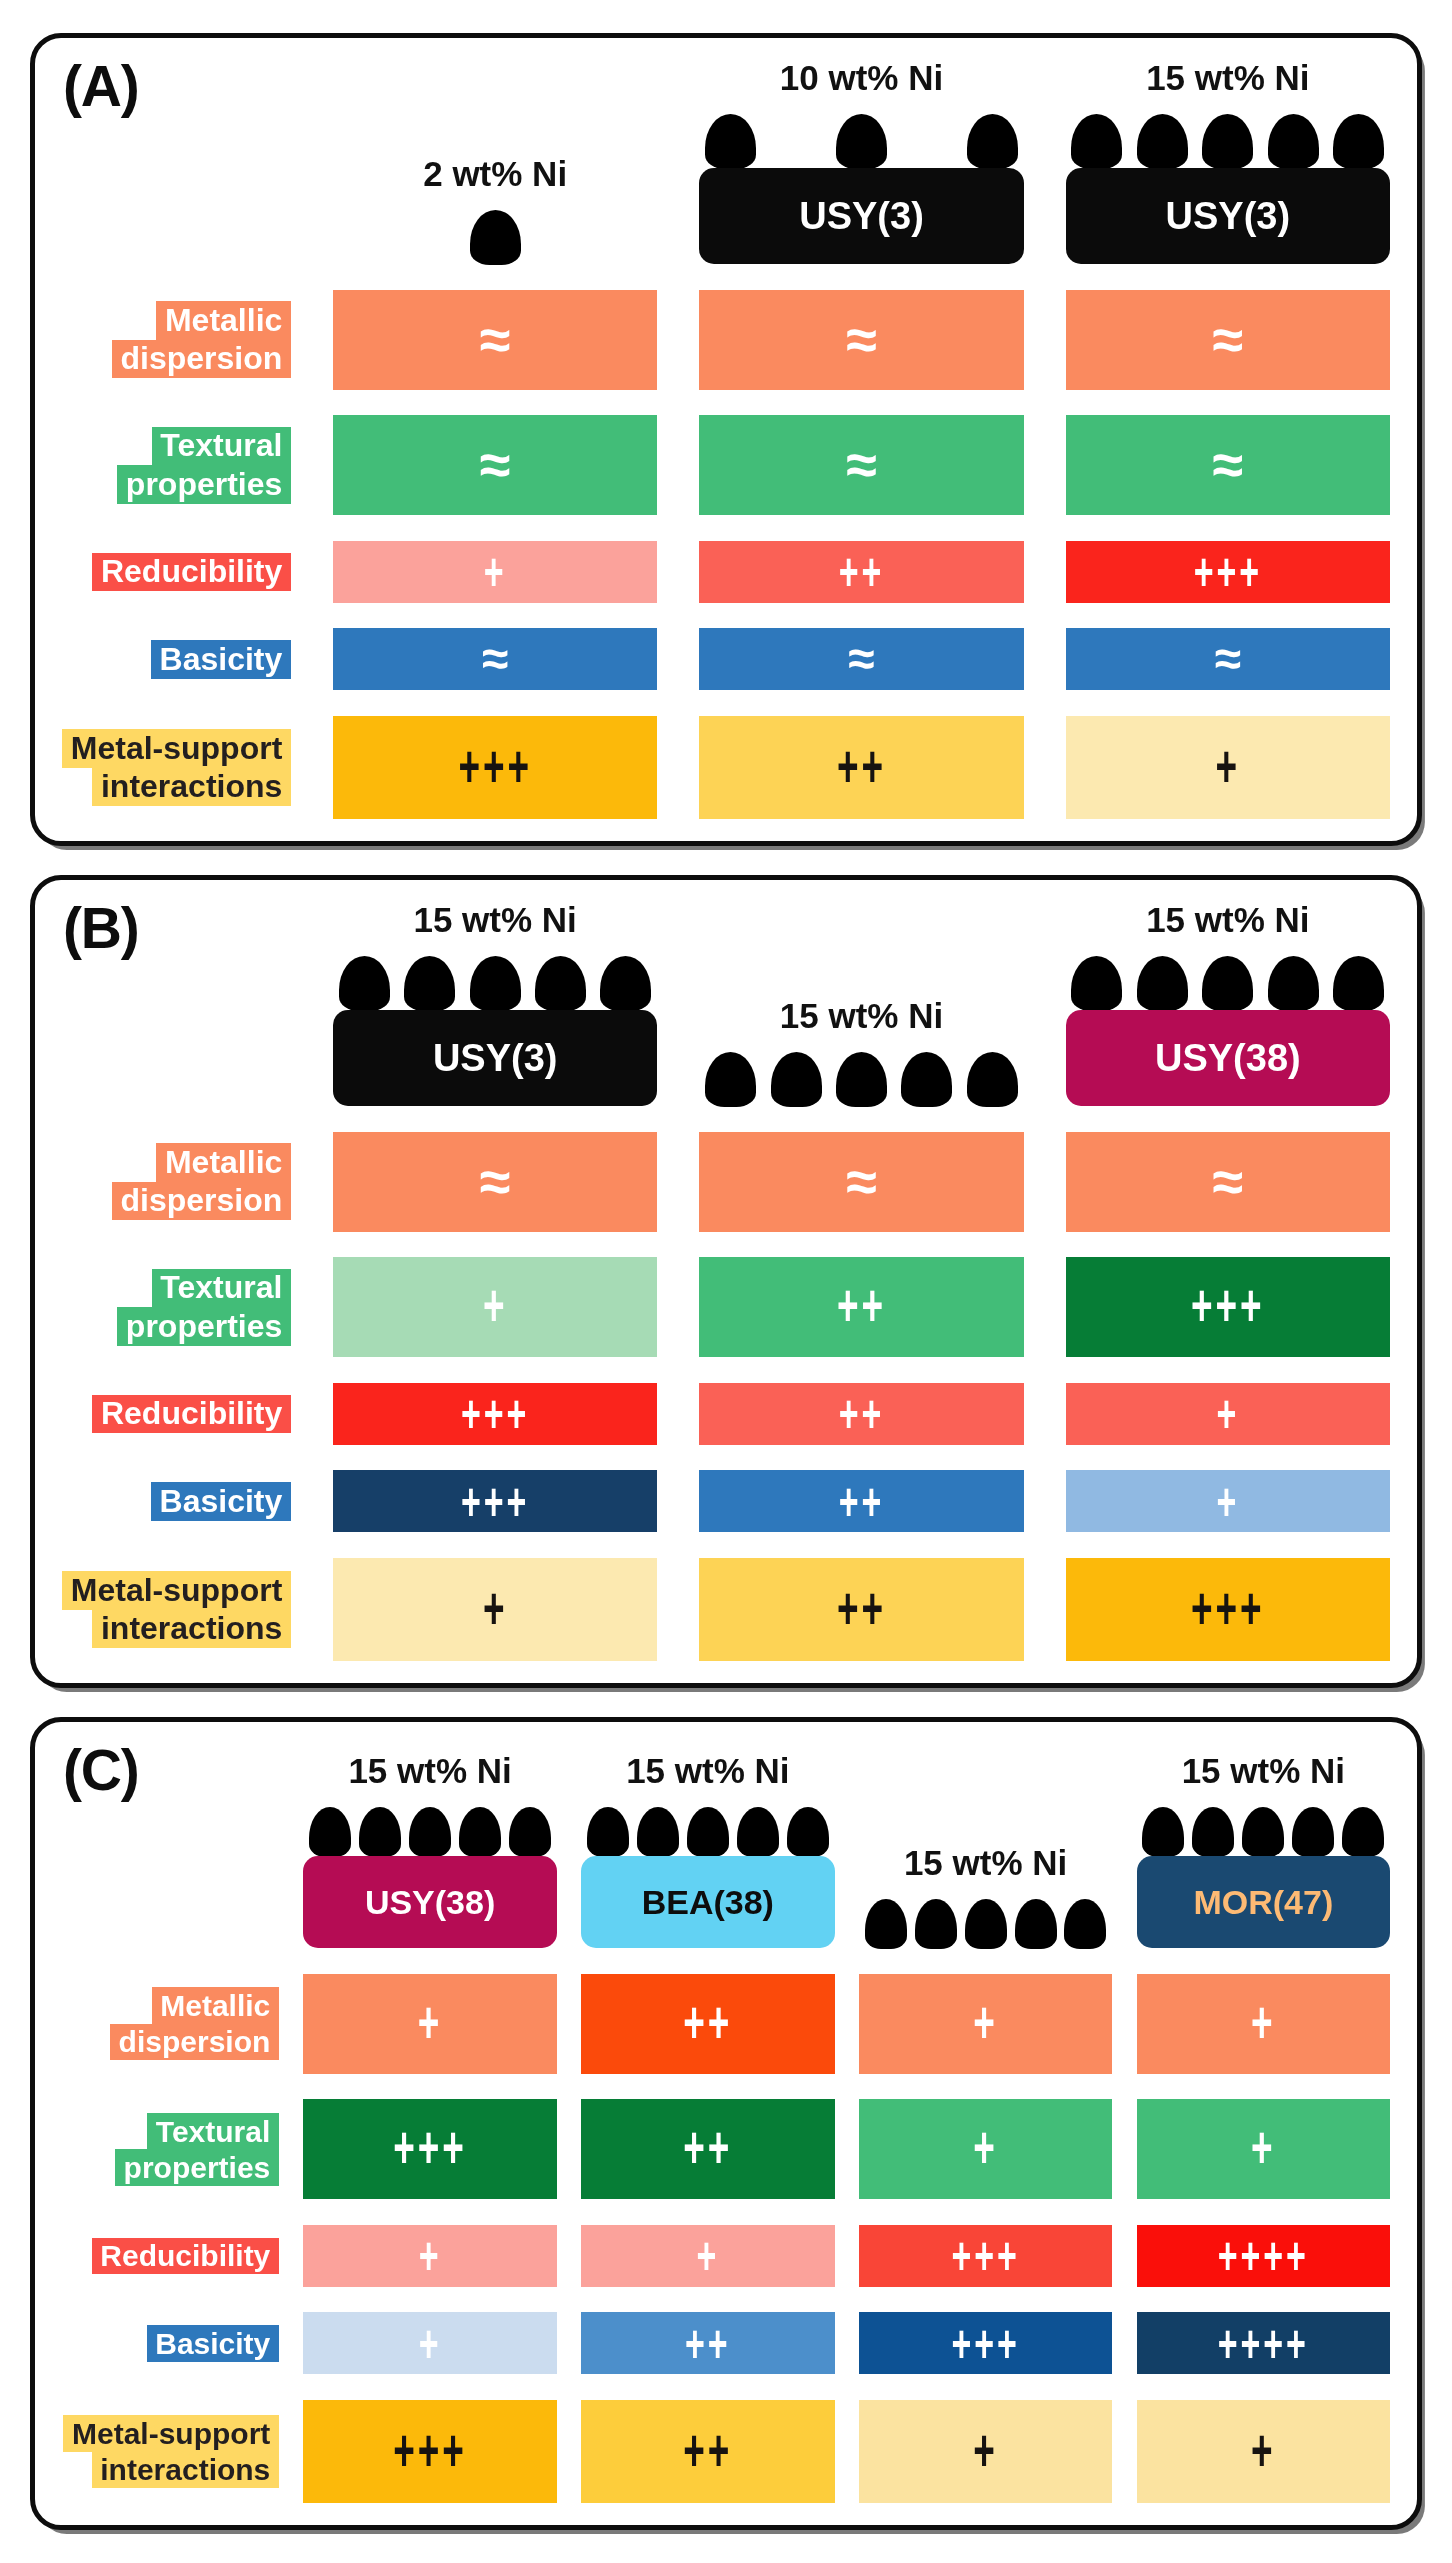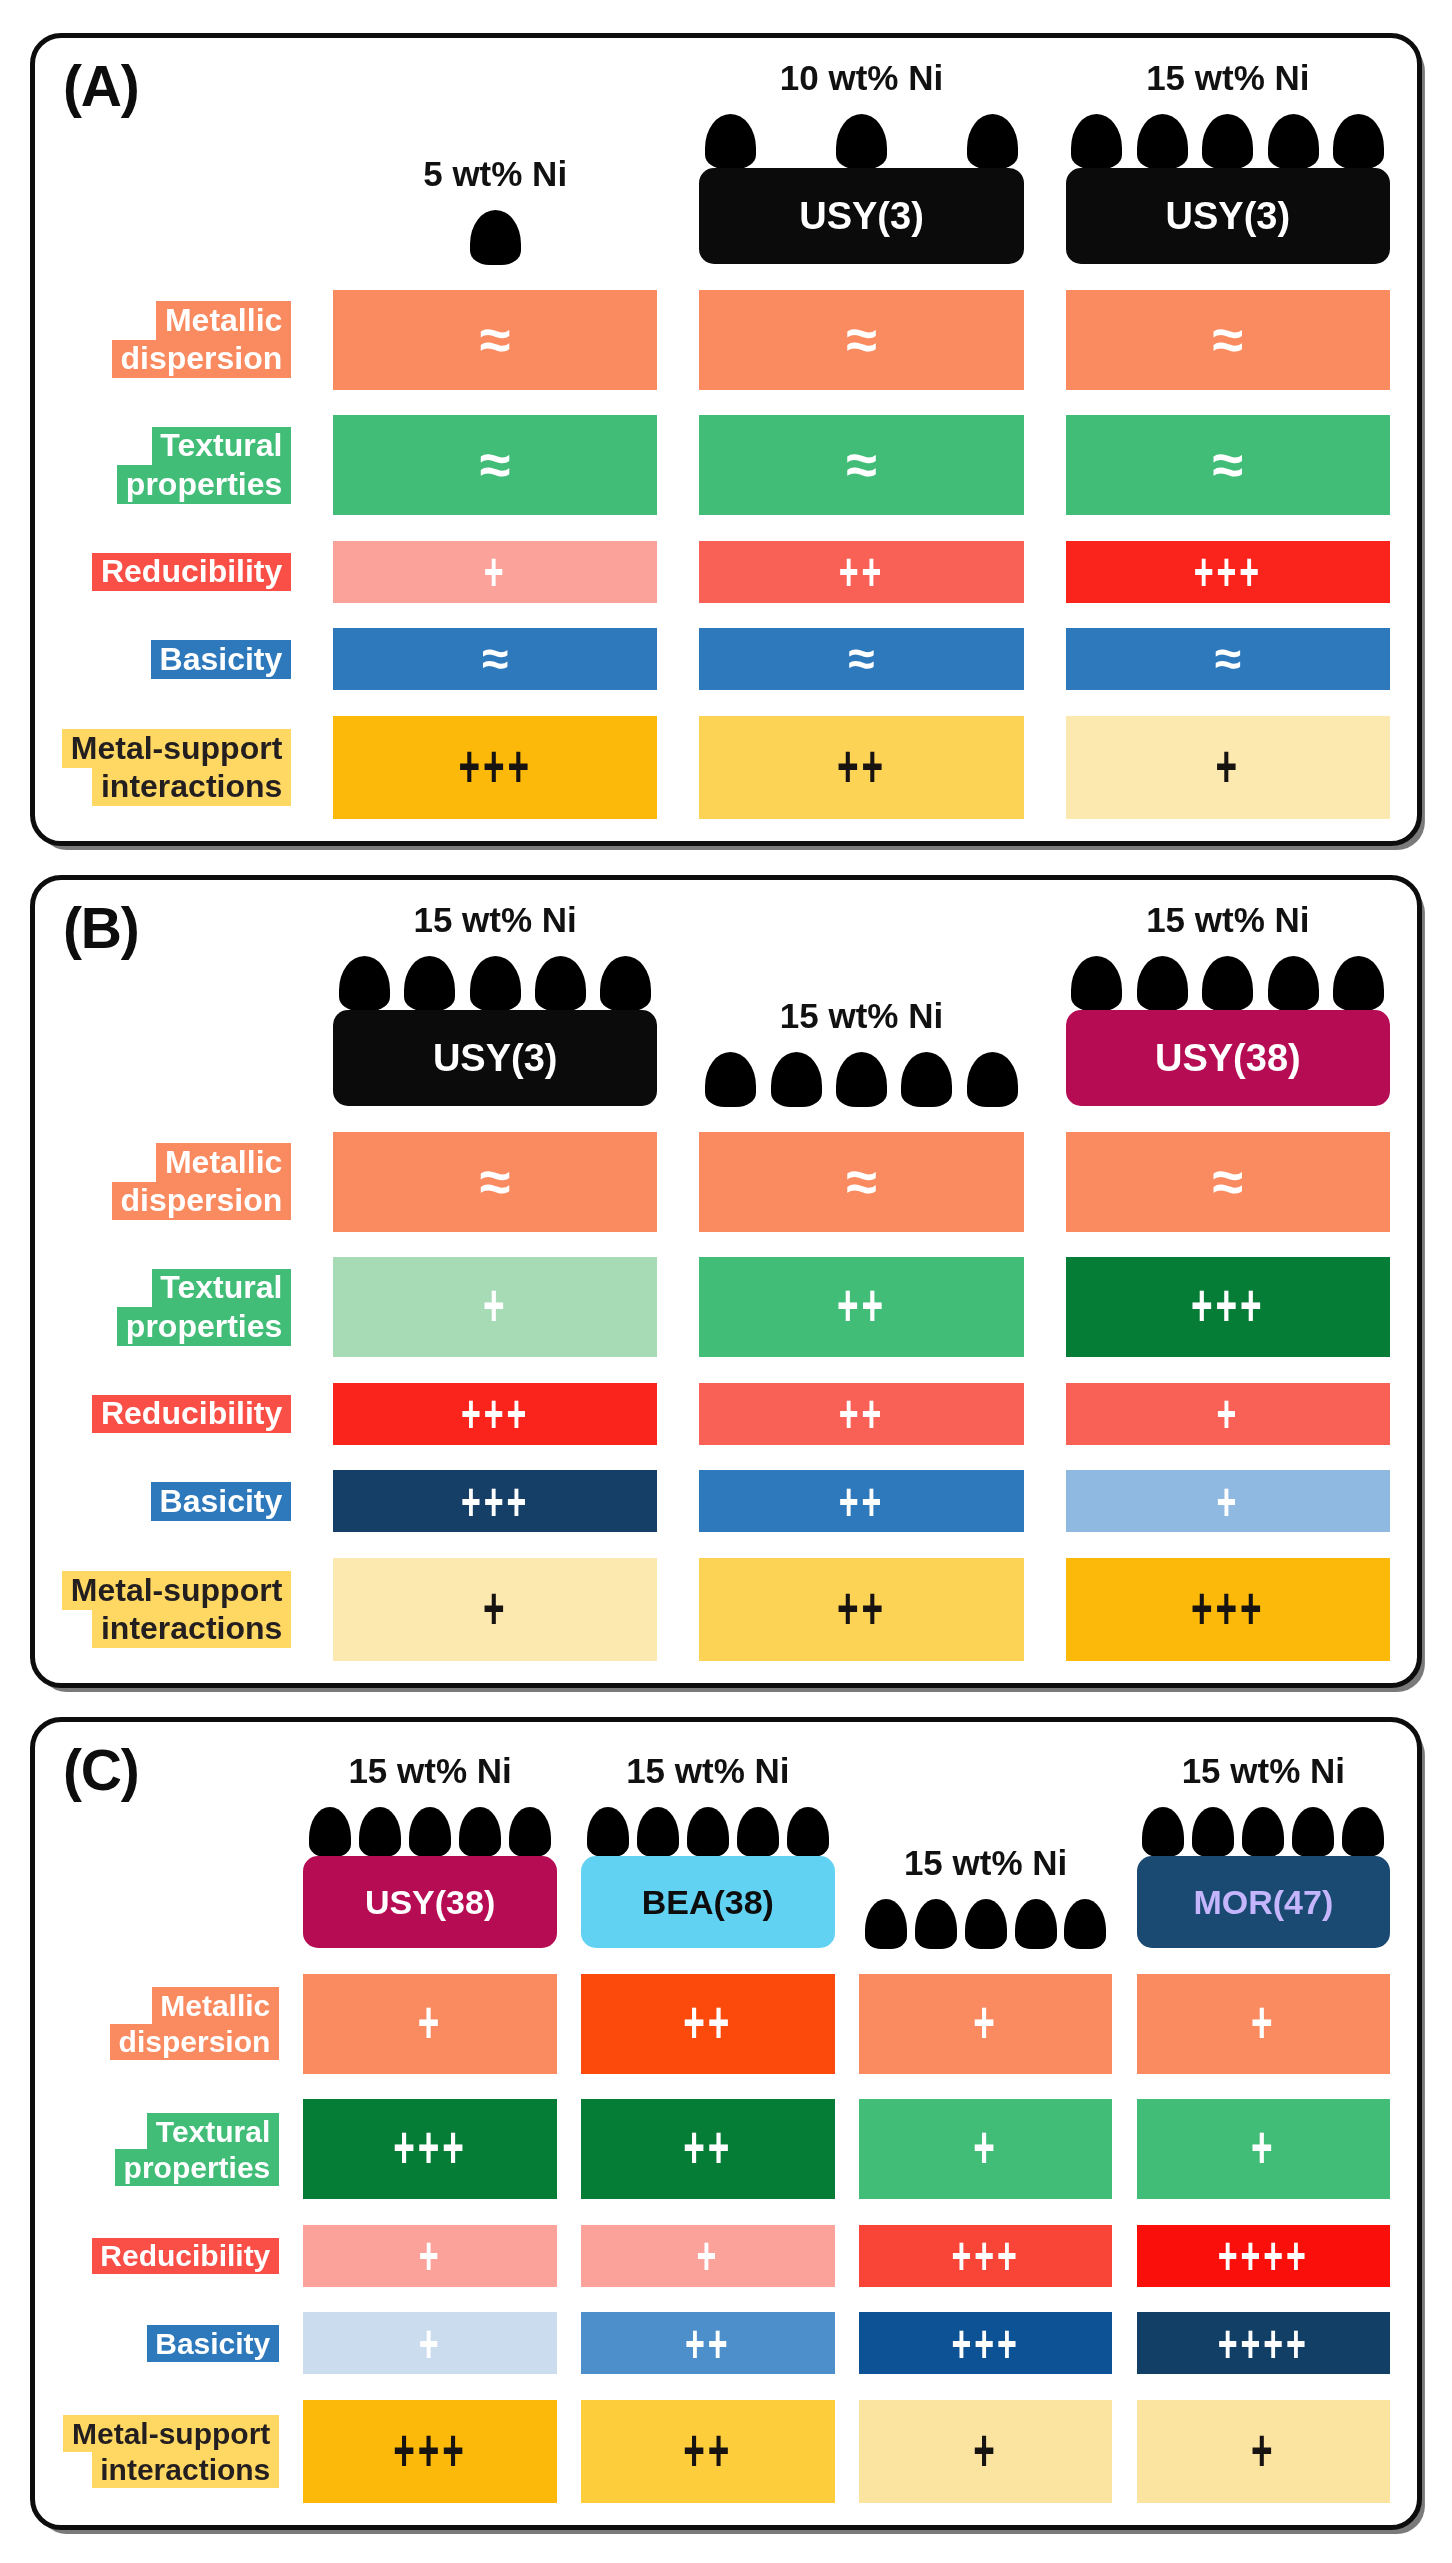--- a/index.html
+++ b/index.html
@@ -76,21 +76,21 @@
 </style>
 </head>
 <body>
 
 <div class="page">
     <div class="panel">
       <div class="panel-tag">(A)</div>
       <div class="panel-grid cols-3">
         <div class="corner"></div>
         <div class="col-head">
-          <div class="col-title">5 wt% Ni</div>
+          <div class="col-title">2 wt% Ni</div>
           <div class="dots count-1">
             <div class="dot"></div>
           </div>
         </div>
         <div class="col-head">
           <div class="col-title">10 wt% Ni</div>
           <div class="dots count-3">
             <div class="dot"></div>
             <div class="dot"></div>
             <div class="dot"></div>
@@ -312,21 +312,21 @@
         </div>
         <div class="col-head">
           <div class="col-title">15 wt% Ni</div>
           <div class="dots count-5">
             <div class="dot"></div>
             <div class="dot"></div>
             <div class="dot"></div>
             <div class="dot"></div>
             <div class="dot"></div>
           </div>
-          <div class="support" style="background: rgb(26, 73, 113); color: #c4b5fd;">MOR(47)</div>
+          <div class="support" style="background: rgb(26, 73, 113); color: #fdba74;">MOR(47)</div>
         </div>
         <div class="row-label">
           <span style="background: rgb(250, 138, 95); color: rgb(255, 255, 255);">Metallic</span>
           <span style="background: rgb(250, 138, 95); color: rgb(255, 255, 255);">dispersion</span>
         </div>
         <div class="cell" style="background: rgb(250, 138, 95);">
           <span class="sym plus" style="color: rgb(255, 255, 255);">+</span>
         </div>
         <div class="cell" style="background: rgb(251, 74, 11);">
           <span class="sym plus" style="color: rgb(255, 255, 255);">++</span>

